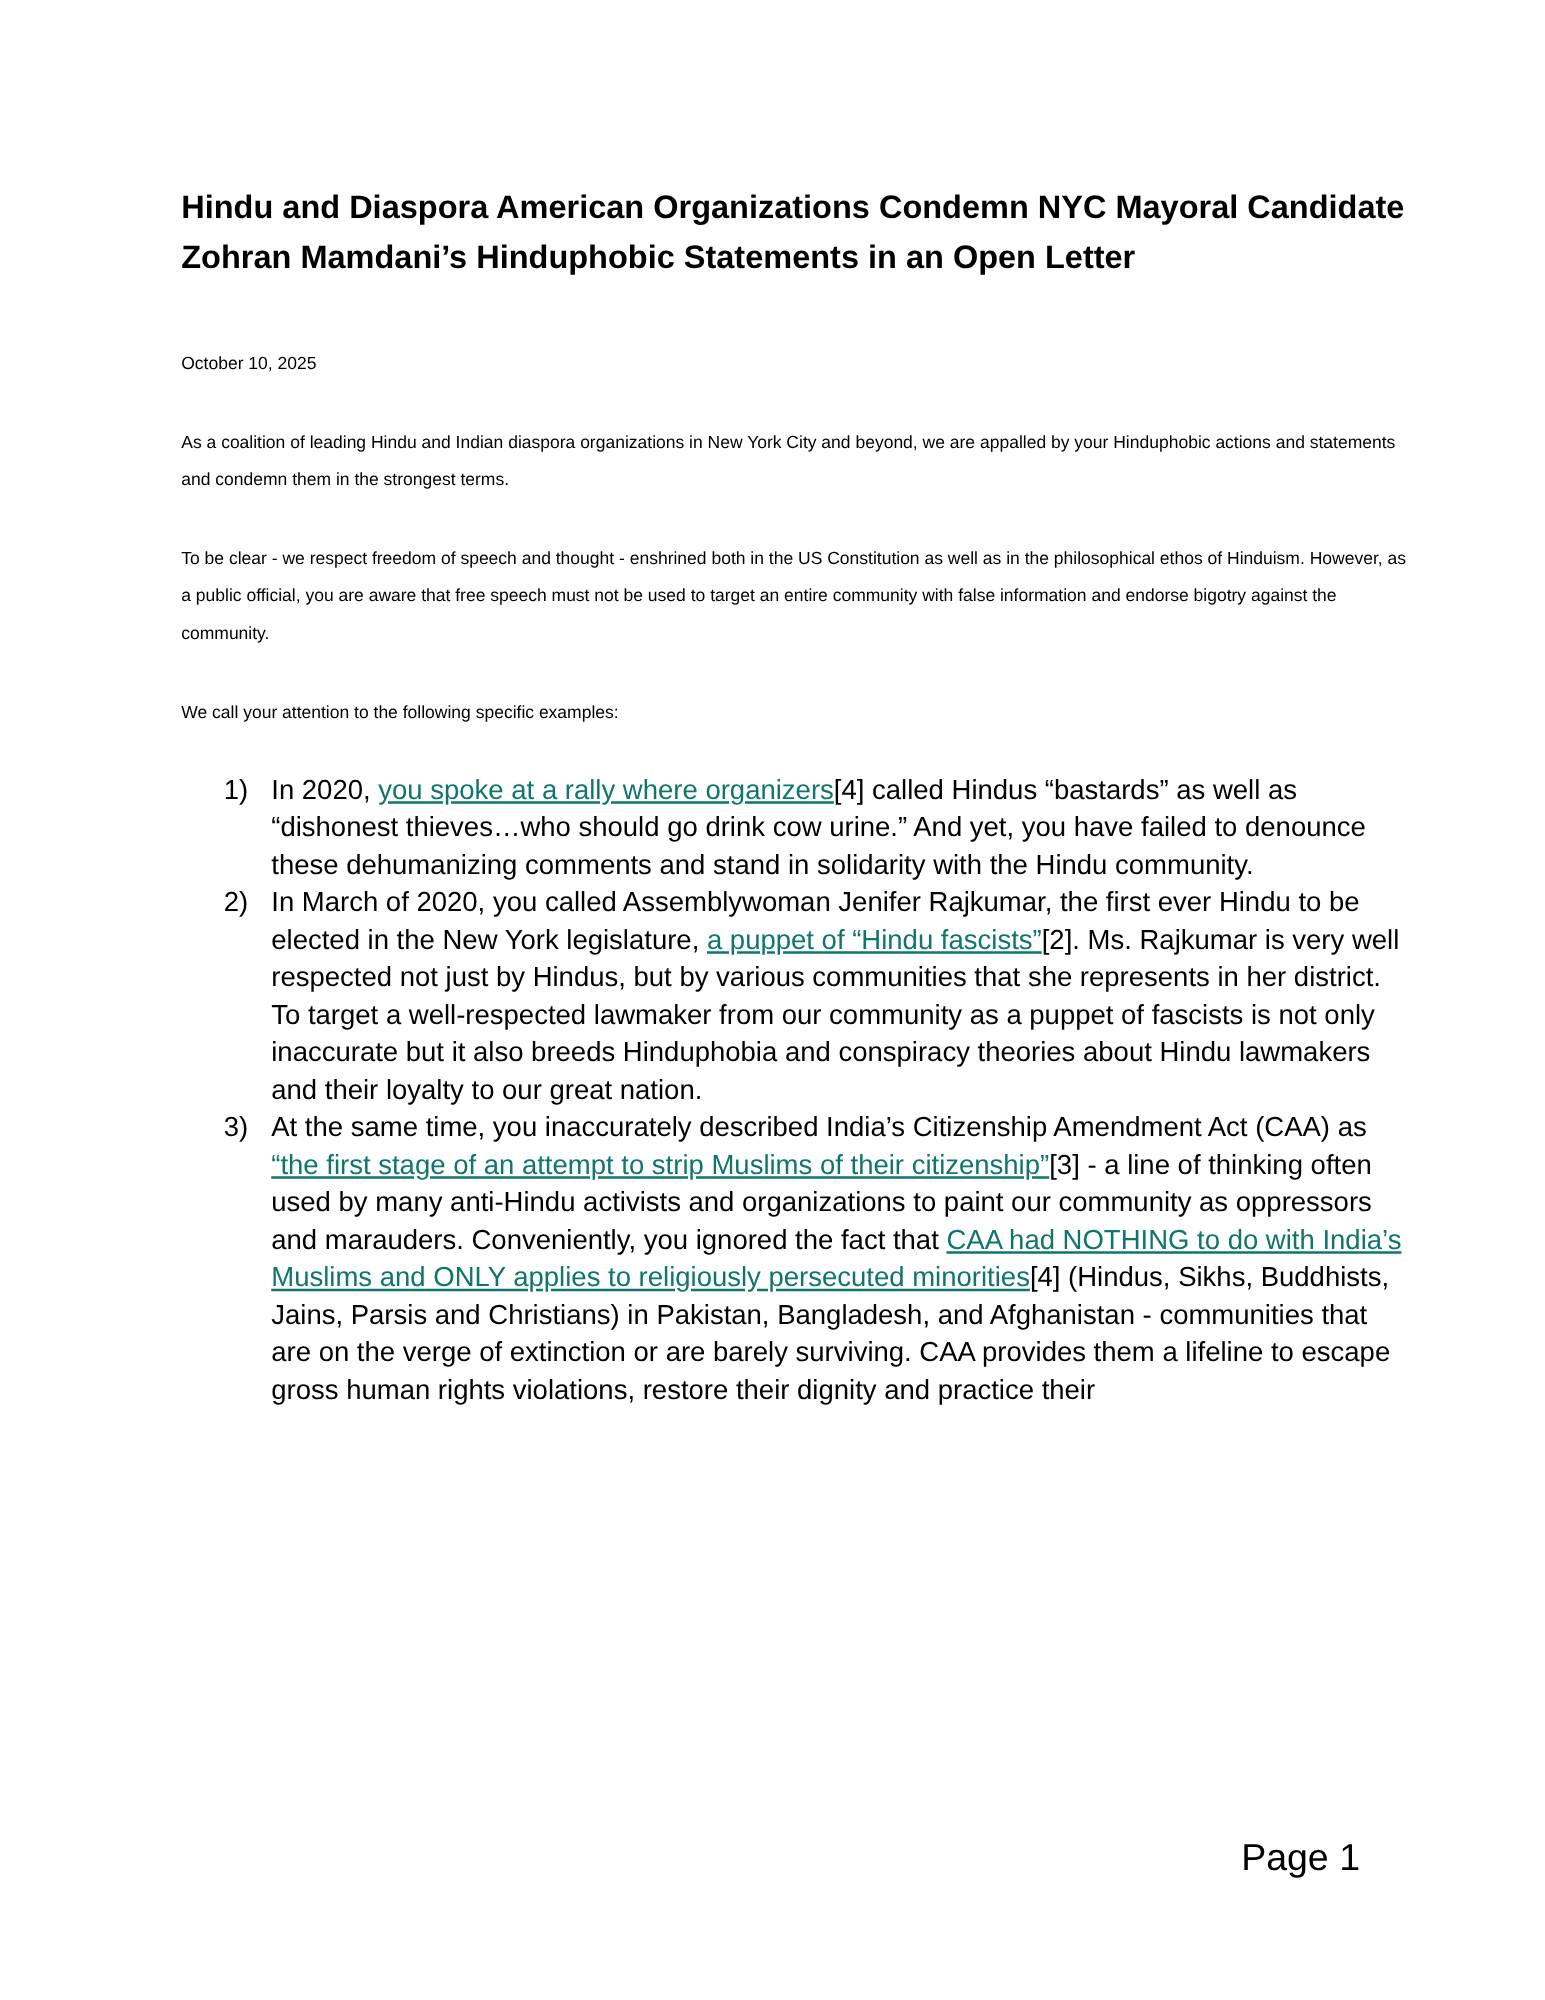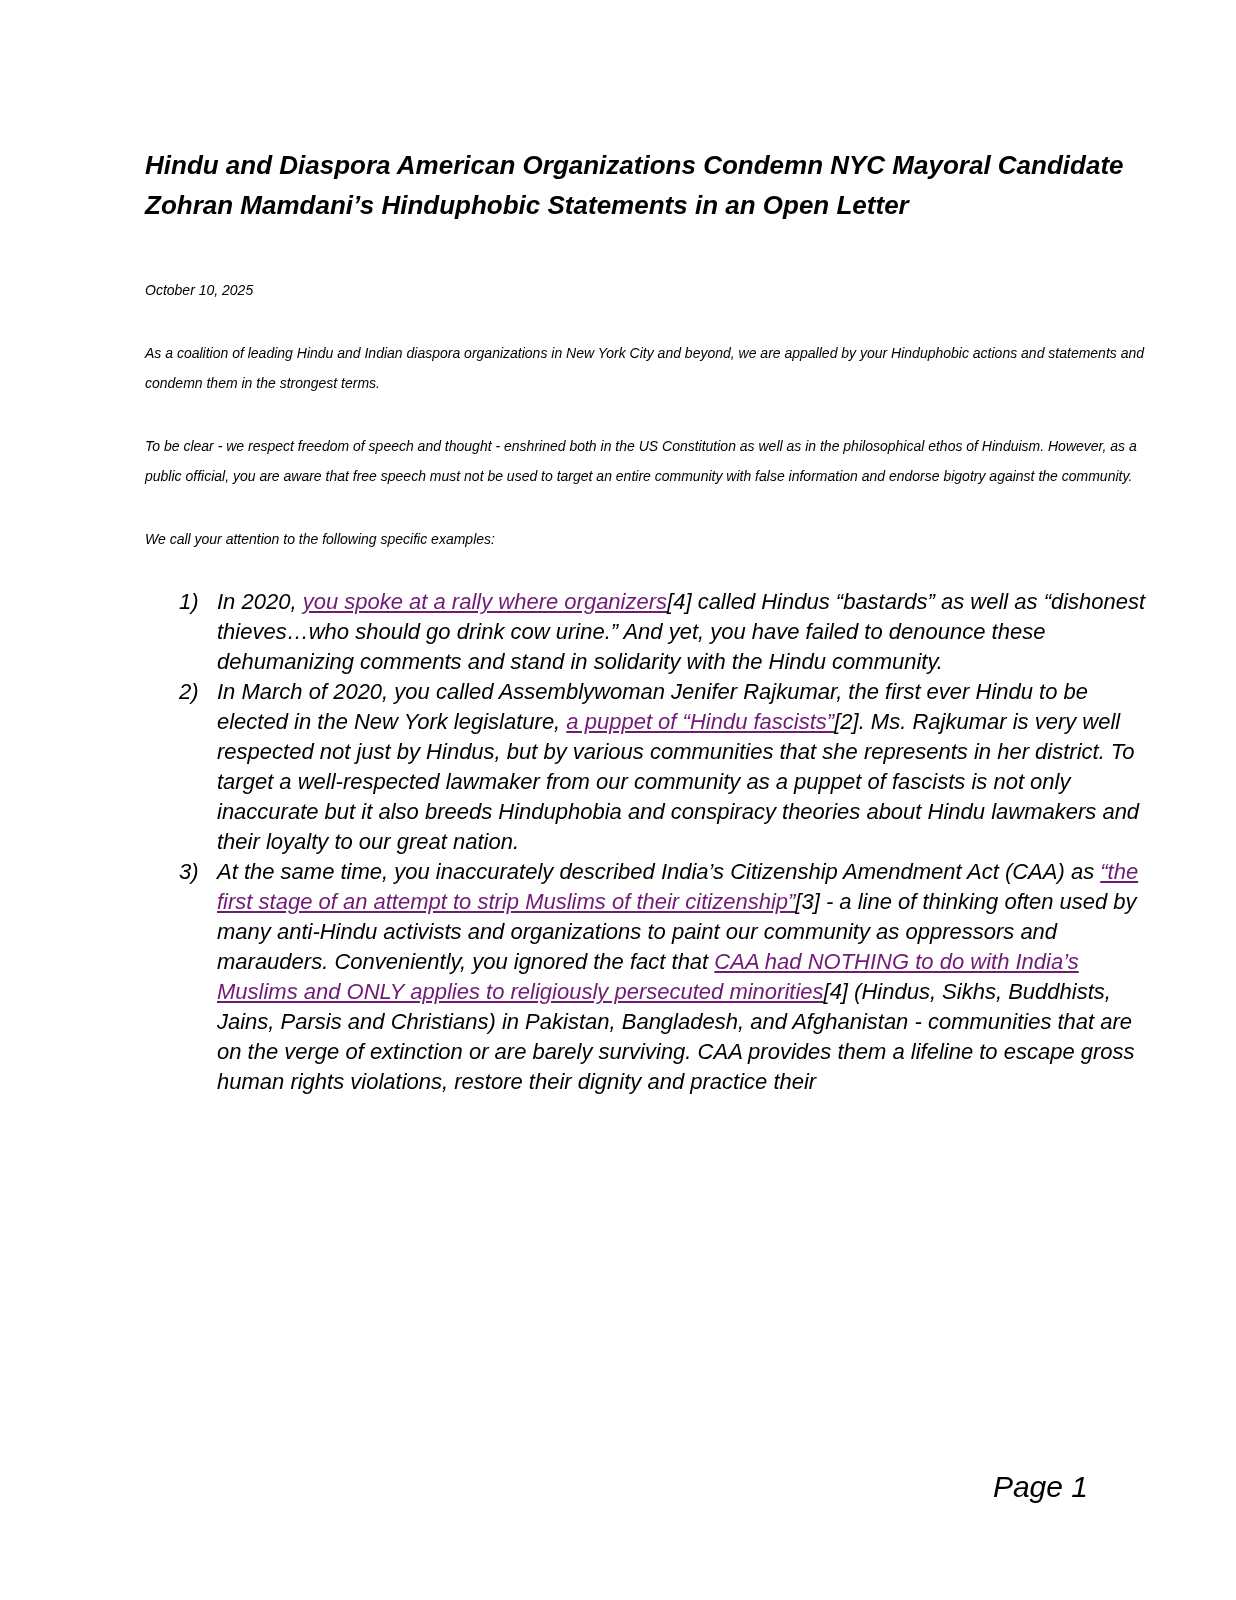--- a/index.html
+++ b/index.html
@@ -9,23 +9,22 @@
     height: 1600px;
     background: #ffffff;
     font-family: "Liberation Sans", sans-serif;
     color: #000000;
     -webkit-font-smoothing: antialiased;
   }
   .page {
     position: relative;
     width: 1236px;
     height: 1600px;
-    padding: 145px 80px 0 145px;
+    padding: 145px 110px 0 145px;
     overflow: hidden;
-    font-style: italic;
   }
   .title {
     font-size: 26px;
     font-weight: 700;
     line-height: 40px;
     margin: 0 0 50px 0;
   }
   .line, .para {
     font-size: 14px;
     line-height: 30px;
@@ -42,21 +41,21 @@
     line-height: 30px;
     padding-left: 72px;
     margin: 0;
   }
   .li-num {
     position: absolute;
     left: 34px;
     top: 0;
   }
   a.doc-link {
-    color: #701a75;
+    color: #0f766e;
     text-decoration: underline;
     cursor: pointer;
   }
   .footer {
     position: absolute;
     top: 1472px;
     right: 148px;
     font-size: 30px;
     line-height: 30px;
   }

